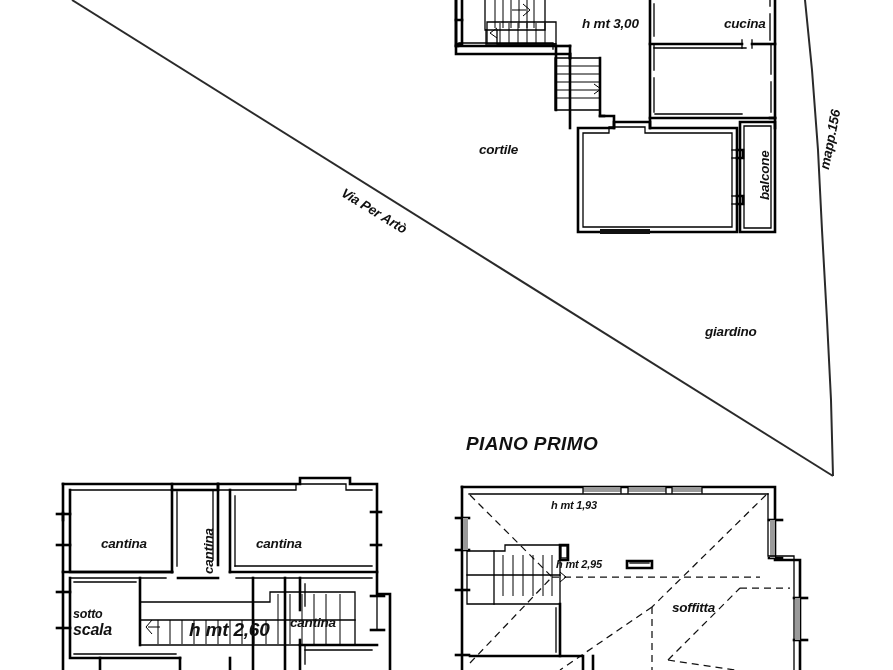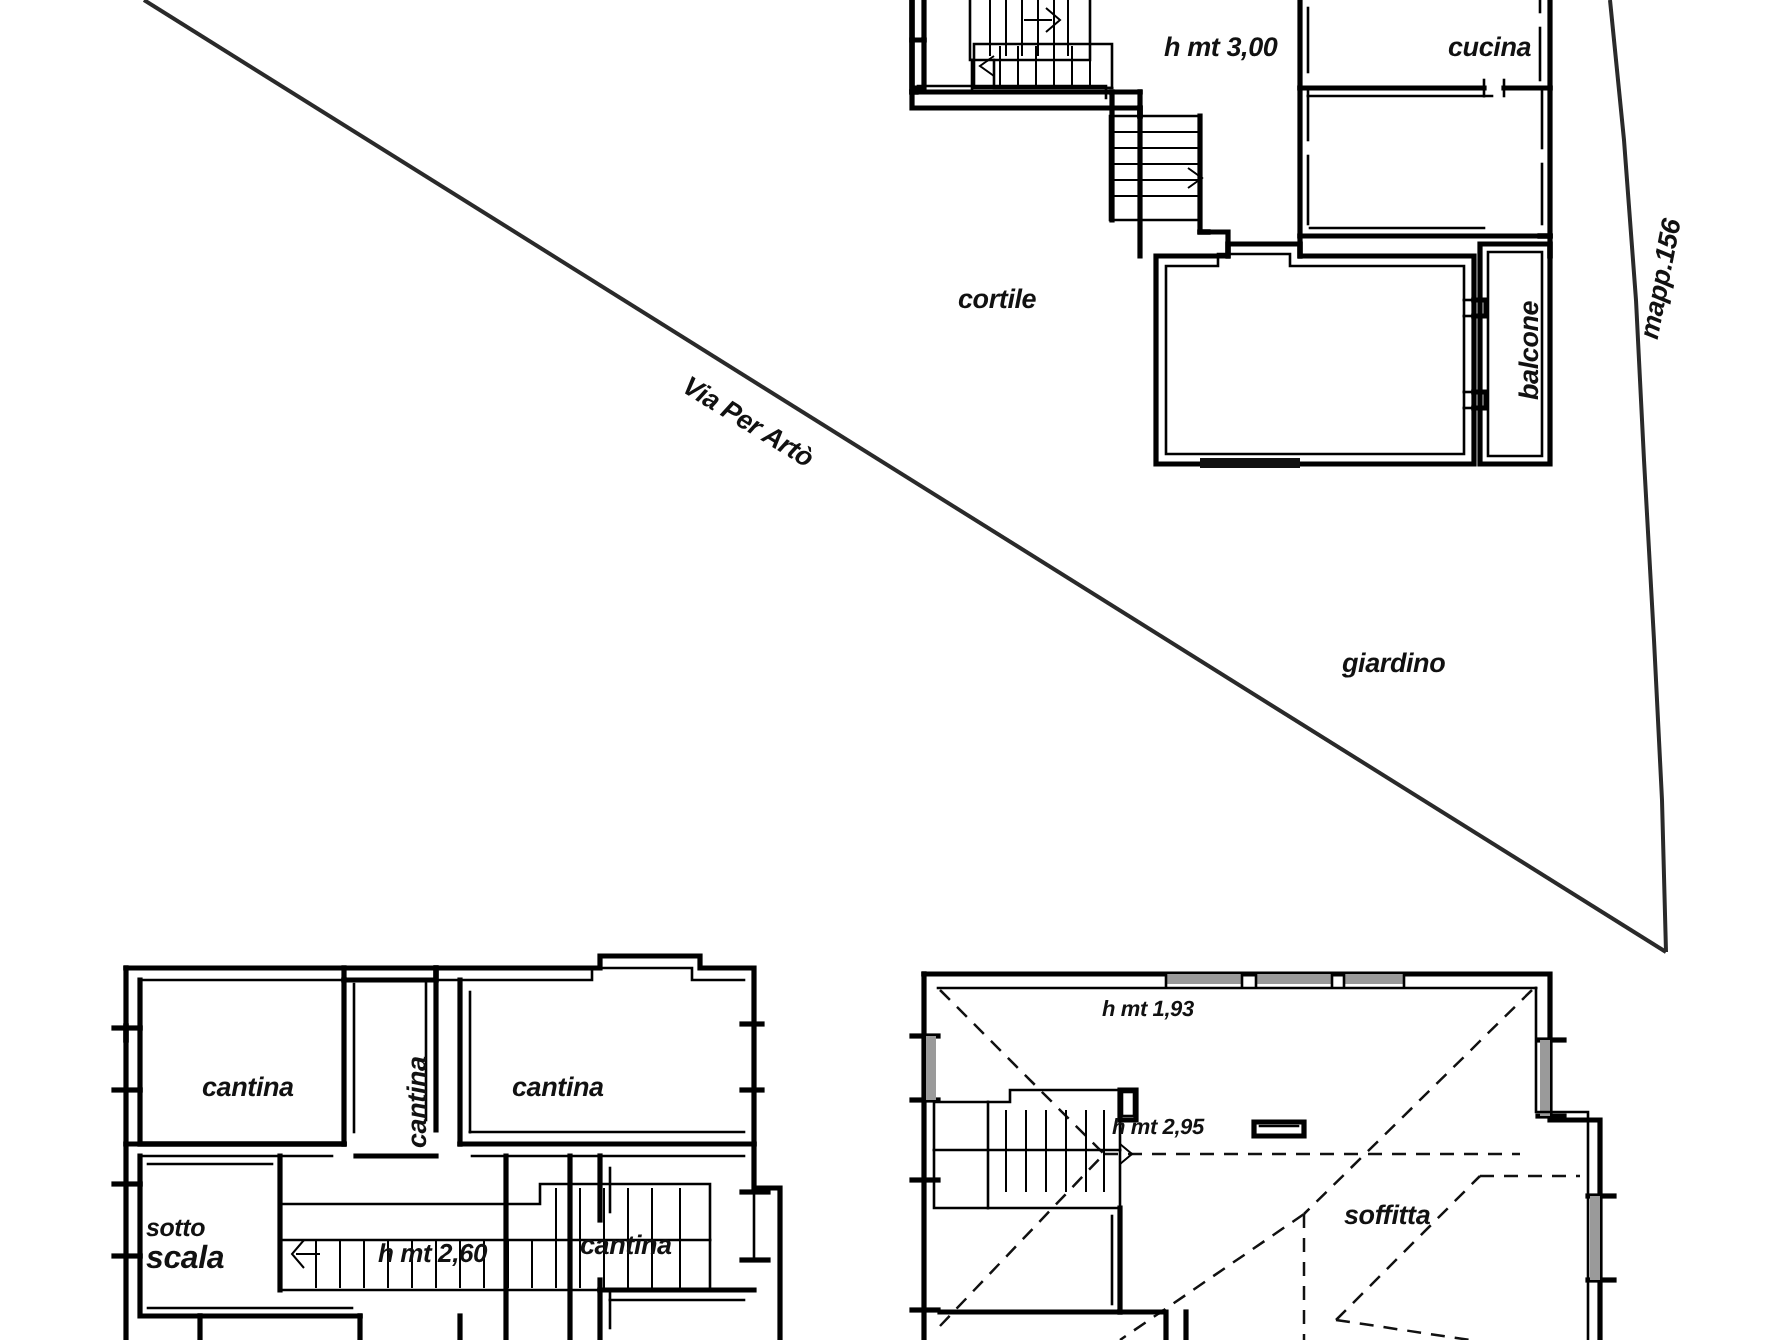--- a/index.html
+++ b/index.html
@@ -34,21 +34,21 @@
     position: absolute;
     font-family: "Liberation Sans", sans-serif;
     font-style: italic;
     font-weight: 700;
     color: #111111;
     white-space: nowrap;
     line-height: 1;
     letter-spacing: -0.2px;
   }
   .room-lbl { font-size: 13.5px; font-weight: 700; }
-  .h-lbl    { font-size: 13px; font-weight: 700; }
+  .h-lbl    { font-size: 19px; font-weight: 700; }
   .h-lbl-sm { font-size: 11px;   font-weight: 700; }
   .plan-title {
     font-size: 19px;
     font-weight: 700;
     font-style: italic;
     letter-spacing: 0.4px;
   }
   .rot-90  { transform: rotate(-90deg); transform-origin: 0 0; }
   .rot-road { transform: rotate(31.5deg); transform-origin: 0 0; }
   .rot-mapp { transform: rotate(-79deg); transform-origin: 0 0; }
@@ -333,40 +333,41 @@
   </svg>
 
   <div class="lbl room-lbl" style="left:582px; top:17px;">h mt 3,00</div>
 
   <div class="lbl room-lbl" style="left:689px; top:17px;margin-left:35px;">cucina</div>
 
   <div class="lbl room-lbl" style="left:479px; top:143px;">cortile</div>
 
   <div class="lbl room-lbl rot-90" style="left:758px; top:200px;">balcone</div>
 
-  <div class="lbl room-lbl" style="left:671px; top:325px;">giardino</div>
+  <div class="lbl room-lbl" style="left:705px; top:325px;">giardino</div>
 
   <div class="lbl room-lbl rot-road" style="left:346px; top:186px;">Via Per Artò</div>
 
   <div class="lbl room-lbl rot-mapp" style="left:818px; top:168px;">mapp.156</div>
 
 
   <div class="lbl room-lbl" style="left:101px; top:537px;">cantina</div>
 
   <div class="lbl room-lbl rot-90" style="left:202px; top:574px;">cantina</div>
 
   <div class="lbl room-lbl" style="left:256px; top:537px;">cantina</div>
 
   <div class="lbl room-lbl" style="left:290px; top:616px;">cantina</div>
 
   <div class="lbl room-lbl" style="left:73px; top:608px; font-size:12.5px;">sotto</div>
   <div class="lbl room-lbl" style="left:73px; top:622px; font-size:16px;">scala</div>
 
   <div class="lbl h-lbl" style="left:189px; top:620px;">h mt 2,60</div>
 
+  <div class="lbl plan-title" style="left:466px; top:434px;">PIANO PRIMO</div>
 
   <div class="lbl h-lbl-sm" style="left:551px; top:500px;">h mt 1,93</div>
 
   <div class="lbl h-lbl-sm" style="left:556px; top:559px;">h mt 2,95</div>
 
   <div class="lbl room-lbl" style="left:672px; top:601px;">soffitta</div>
 
 </div>
 
 </body></html>

